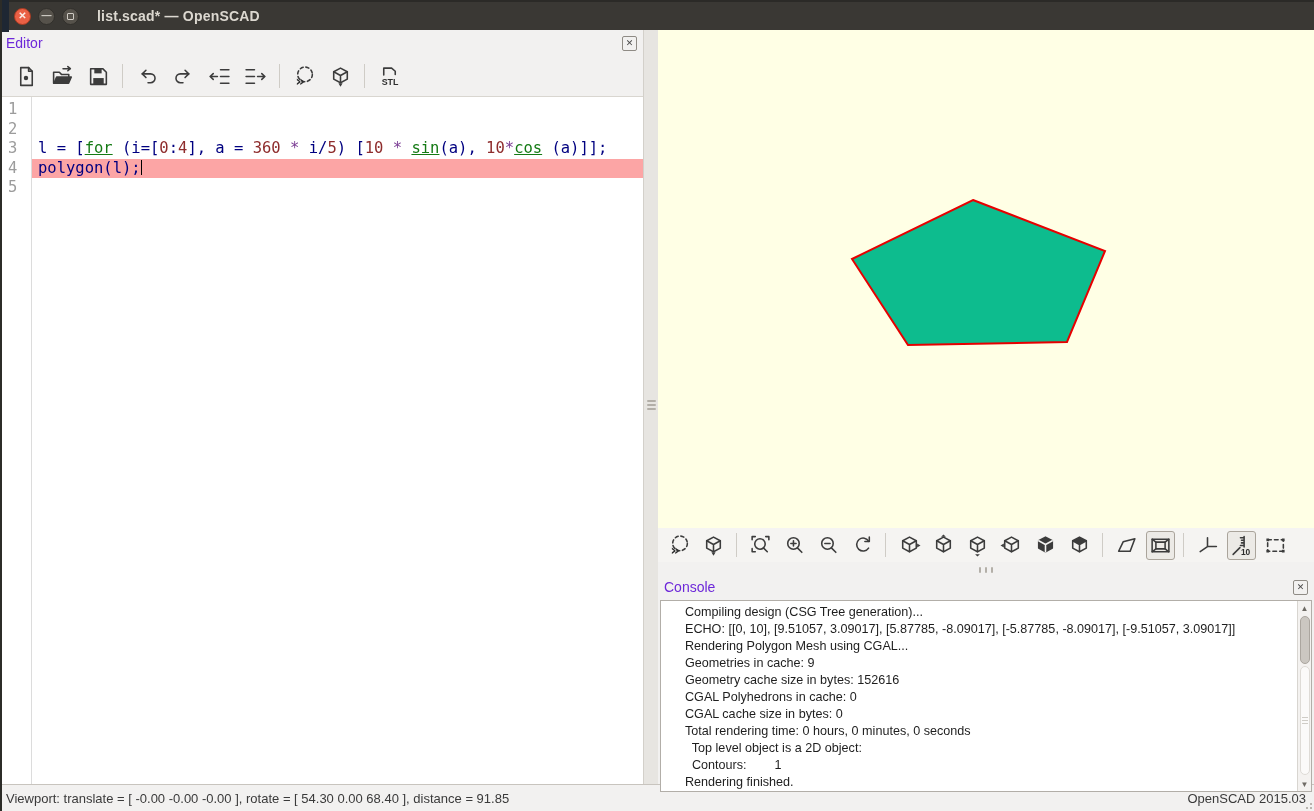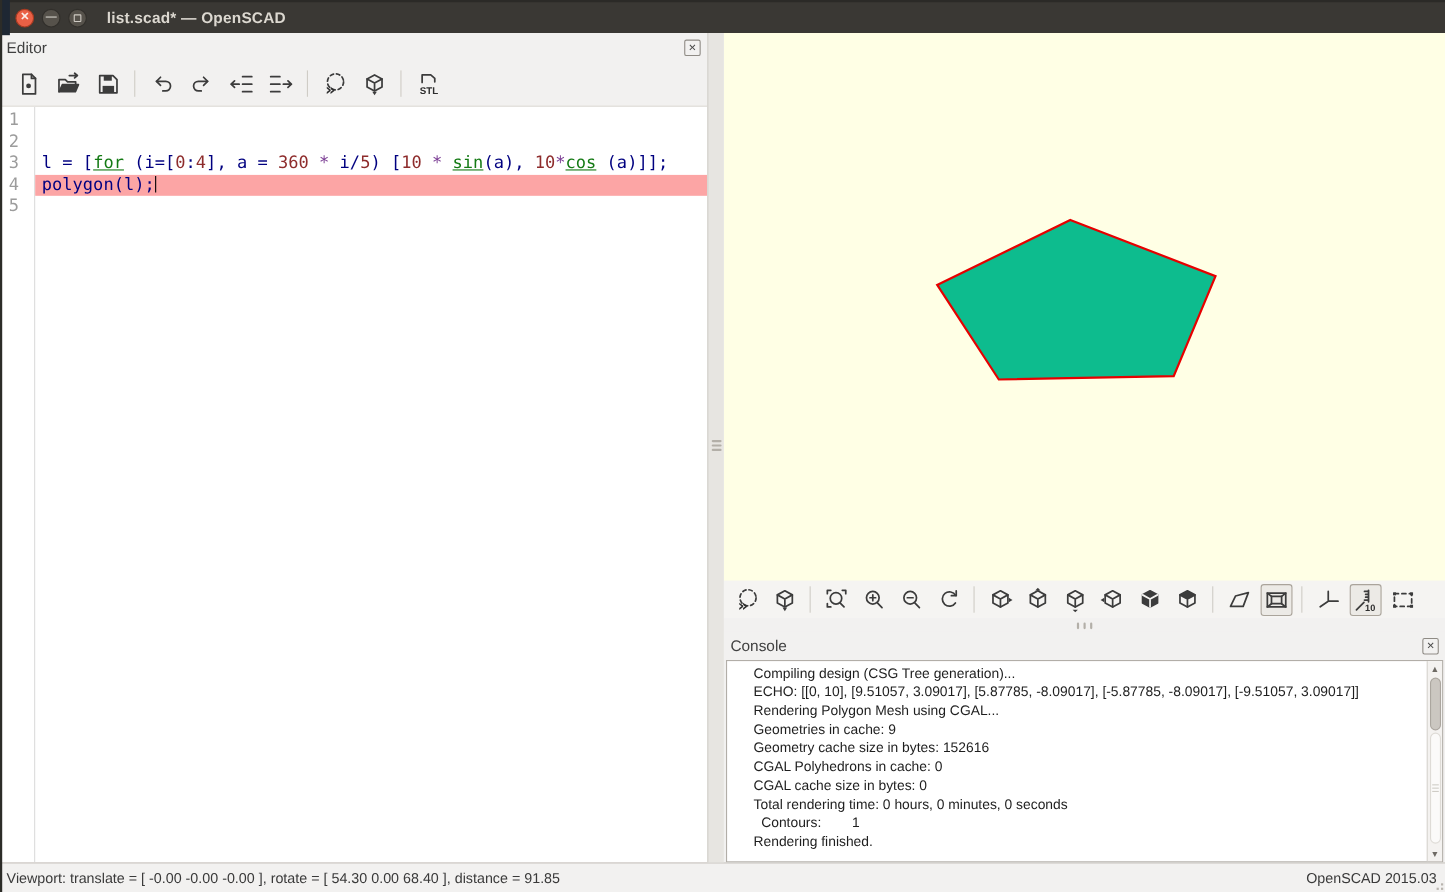--- a/index.html
+++ b/index.html
@@ -18,21 +18,21 @@
   .winbtn.maximize { background:#56524b; border:1px solid #312f2b; color:#cfcbc4; }
   .winbtn.maximize .sq { width:7px; height:7px; border:1.5px solid #cfcbc4; border-radius:1px; }
   .window-title { color:#dcd8d0; font-weight:bold; font-size:14px; margin-left:18px; letter-spacing:.2px; }
 
   
   .main { flex:1 1 auto; display:flex; height:754px; }
 
   
   .editor-pane { width:643px; flex:0 0 643px; display:flex; flex-direction:column; background:#f2f1f0; }
   .dock-header { height:26px; display:flex; align-items:center; justify-content:space-between; padding:0 6px; }
-  .dock-title { font-size:14px; color:#404040; }
+  .dock-title { font-size:14px; color:#6d28d9; }
   .dock-close { width:15px; height:15px; border:1px solid #8f8b85; border-radius:2px; display:flex; align-items:center; justify-content:center; color:#4a4a4a; font-size:9px; line-height:1; background:#f2f1f0; cursor:default; }
   .editor-toolbar { height:40px; display:flex; align-items:center; padding-left:8px; }
   .tool-btn { width:30px; height:30px; display:flex; align-items:center; justify-content:center; margin:0 3px; border:1px solid transparent; border-radius:3px; }
   .tool-btn.pressed { background:#eceae6; border:1px solid #aaa49b; }
   .tool-btn svg { display:block; }
   .tool-sep { width:1px; height:24px; background:#cfccc6; margin:0 6px; }
 
   .code-area { flex:1 1 auto; background:#ffffff; display:flex; border-top:1px solid #d9d6d0; overflow:hidden; }
   .gutter { width:32px; flex:0 0 32px; border-right:1px solid #dcdcdc; padding-top:3px; background:#ffffff; }
   .gutter-num { height:19.5px; line-height:19.5px; padding-left:8px; color:#9c9c9c; font:15.5px "DejaVu Sans Mono", monospace; }
@@ -391,20 +391,21 @@
         <div class="console-body">
           <div class="console-lines" id="console-lines">
               <div class="console-line">Compiling design (CSG Tree generation)...</div>
               <div class="console-line">ECHO: [[0, 10], [9.51057, 3.09017], [5.87785, -8.09017], [-5.87785, -8.09017], [-9.51057, 3.09017]]</div>
               <div class="console-line">Rendering Polygon Mesh using CGAL...</div>
               <div class="console-line">Geometries in cache: 9</div>
               <div class="console-line">Geometry cache size in bytes: 152616</div>
               <div class="console-line">CGAL Polyhedrons in cache: 0</div>
               <div class="console-line">CGAL cache size in bytes: 0</div>
               <div class="console-line">Total rendering time: 0 hours, 0 minutes, 0 seconds</div>
+              <div class="console-line">  Top level object is a 2D object:</div>
               <div class="console-line">  Contours:        1</div>
               <div class="console-line">Rendering finished.</div>
             </div>
           <div class="console-scrollbar">
             <div class="scroll-btn">▲</div>
             <div class="scroll-thumb"></div>
             <div class="scroll-track-rest">
                 <i>
                   <b></b>
                   <b></b>

